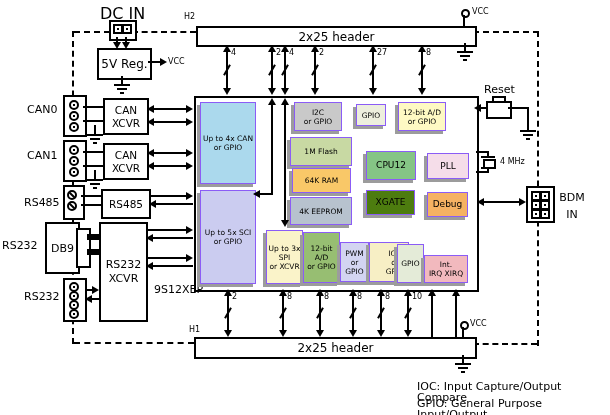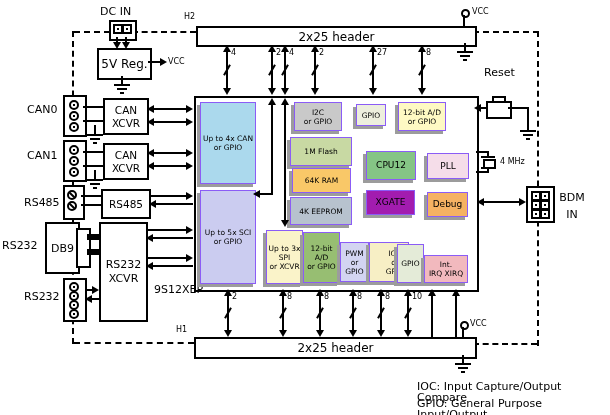--- a/index.html
+++ b/index.html
@@ -63,21 +63,21 @@
 <div id="canvas">
 
   <div class="dash-h" style="left:74px;top:31px;width:36px;"></div>
   <div class="dash-h" style="left:132px;top:31px;width:64px;"></div>
   <div class="dash-h" style="left:473px;top:31px;width:66px;"></div>
   <div class="dash-v" style="left:72px;top:31px;height:313px;"></div>
   <div class="dash-v" style="left:537px;top:31px;height:315px;"></div>
   <div class="dash-h" style="left:74px;top:342px;width:120px;"></div>
   <div class="dash-h" style="left:473px;top:343px;width:64px;"></div>
 
-  <div class="lbl" style="left:100px;top:6px;font-size:11px;">DC IN</div>
+  <div class="lbl" style="left:100px;top:6px;font-size:16px;">DC IN</div>
   <div class="obox" style="left:109px;top:20px;width:24px;height:17px;"></div>
   <div class="pin sq" style="left:113px;top:24px;">
       <i></i>
     </div>
   <div class="pin sq" style="left:122px;top:24px;">
       <i></i>
     </div>
   <div class="vl" style="left:116px;top:37px;height:6px;"></div>
   <div class="ah down" style="left:113px;top:42px;"></div>
   <div class="vl" style="left:125px;top:37px;height:6px;"></div>
@@ -289,21 +289,21 @@
   <div class="chip" style="left: 294px; top: 102px; width: 46px; height: 27px; background: rgb(201, 201, 201);">I2C
 or GPIO</div>
   <div class="chip" style="left: 356px; top: 104px; width: 28px; height: 20px; background: rgb(237, 239, 221);">GPIO</div>
   <div class="chip" style="left: 398px; top: 102px; width: 46px; height: 27px; background: #fef9c3;">12-bit A/D
 or GPIO</div>
   <div class="chip" style="left: 290px; top: 137px; width: 60px; height: 27px; background: rgb(200, 217, 163);">1M Flash</div>
   <div class="chip" style="left: 292px; top: 168px; width: 57px; height: 23px; background: rgb(249, 200, 104);">64K RAM</div>
   <div class="chip" style="left: 290px; top: 197px; width: 60px; height: 26px; background: rgb(183, 194, 206);">4K EEPROM</div>
   <div class="chip" style="left: 366px; top: 151px; width: 48px; height: 27px; font-size: 9px; background: rgb(133, 197, 133);">CPU12</div>
   <div class="chip" style="left: 427px; top: 153px; width: 40px; height: 24px; font-size: 9px; background: rgb(245, 221, 233);">PLL</div>
-  <div class="chip" style="left: 366px; top: 190px; width: 47px; height: 23px; font-size: 9px; background: #a21caf;">XGATE</div>
+  <div class="chip" style="left: 366px; top: 190px; width: 47px; height: 23px; font-size: 9px; background: #4d7c0f;">XGATE</div>
   <div class="chip" style="left: 427px; top: 192px; width: 39px; height: 23px; font-size: 9px; background: rgb(245, 178, 99);">Debug</div>
   <div class="chip" style="left: 266px; top: 230px; width: 35px; height: 52px; background: rgb(250, 243, 201);">Up to 3x
 SPI
 or XCVR</div>
   <div class="chip" style="left: 303px; top: 232px; width: 35px; height: 49px; background: rgb(151, 190, 114);">12-bit
 A/D
 or GPIO</div>
   <div class="chip" style="left: 340px; top: 242px; width: 27px; height: 38px; background: rgb(211, 212, 241);">PWM
 or
 GPIO</div>
@@ -315,21 +315,21 @@
 IRQ  XIRQ</div>
 
   <div class="vl" style="left:271px;top:100px;height:94px;"></div>
   <div class="ah up" style="left:268px;top:98px;"></div>
   <div class="hl" style="left:259px;top:193px;width:14px;"></div>
   <div class="ah left" style="left:253px;top:190px;"></div>
   <div class="vl" style="left:284px;top:100px;height:121px;"></div>
   <div class="ah up" style="left:281px;top:98px;"></div>
   <div class="ah down" style="left:281px;top:220px;"></div>
 
-  <div class="lbl" style="left:484px;top:67px;">Reset</div>
+  <div class="lbl" style="left:484px;top:84px;">Reset</div>
   <div class="obox" style="left:492px;top:96px;width:10px;height:6px;"></div>
   <div class="obox" style="left:486px;top:101px;width:22px;height:14px;"></div>
   <div class="ah left" style="left:474px;top:104px;"></div>
   <div class="hl" style="left:480px;top:107px;width:6px;"></div>
   <div class="hl" style="left:508px;top:107px;width:21px;"></div>
   <div class="vl" style="left:527px;top:107px;height:23px;"></div>
   <div class="gnd" style="left:520px;top:130px;">
       <i></i>
       <i></i>
       <i></i>
@@ -415,21 +415,21 @@
     </div>
   <div class="parrow" style="left:432px;top:289px;height:49px;">
       <div class="line"></div>
       <div class="ah up"></div>
     </div>
   <div class="parrow" style="left:456px;top:289px;height:49px;">
       <div class="line"></div>
       <div class="ah up"></div>
     </div>
 
-  <div class="lbl small" style="left:176px;top:326px;">H1</div>
+  <div class="lbl small" style="left:189px;top:326px;">H1</div>
   <div class="obox" style="left:194px;top:337px;width:279px;height:18px;font-size:12px;">2x25 header</div>
   <div class="node" style="left:460px;top:321px;"></div>
   <div class="vl" style="left:462px;top:327px;height:10px;"></div>
   <div class="lbl small" style="left:470px;top:320px;">VCC</div>
   <div class="vl" style="left:462px;top:355px;height:8px;"></div>
   <div class="gnd" style="left:455px;top:363px;">
       <i></i>
       <i></i>
       <i></i>
     </div>

